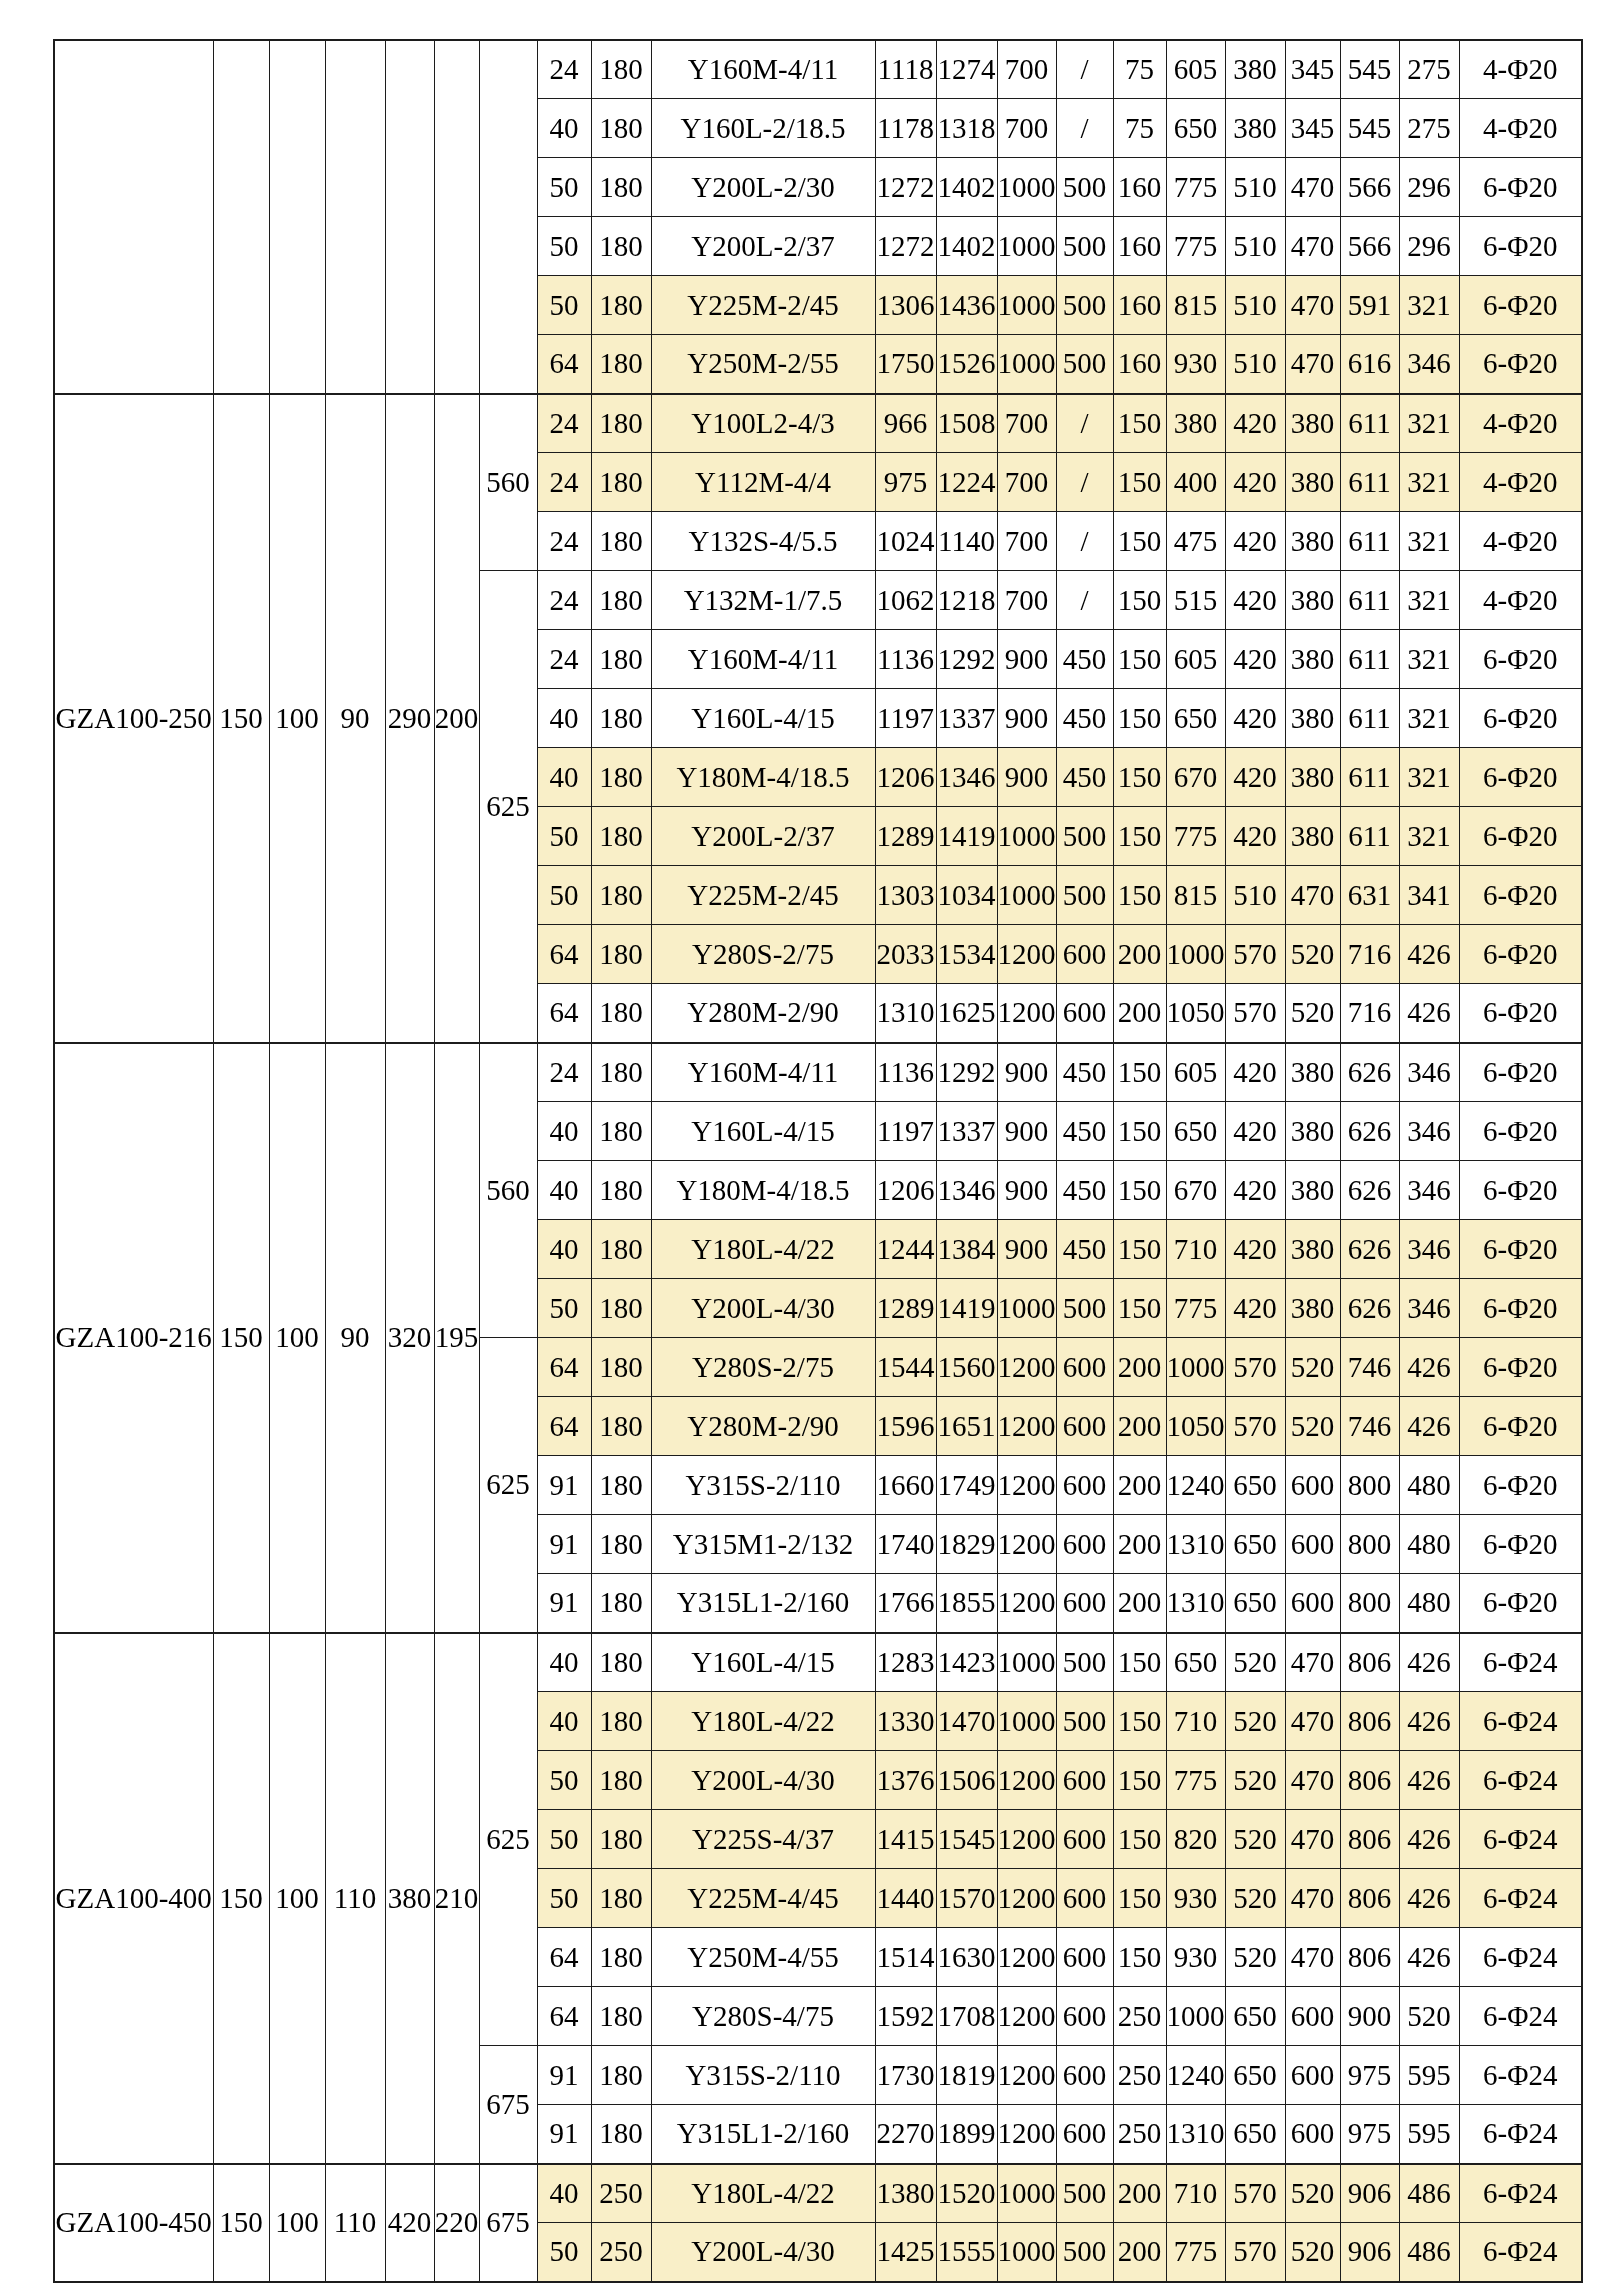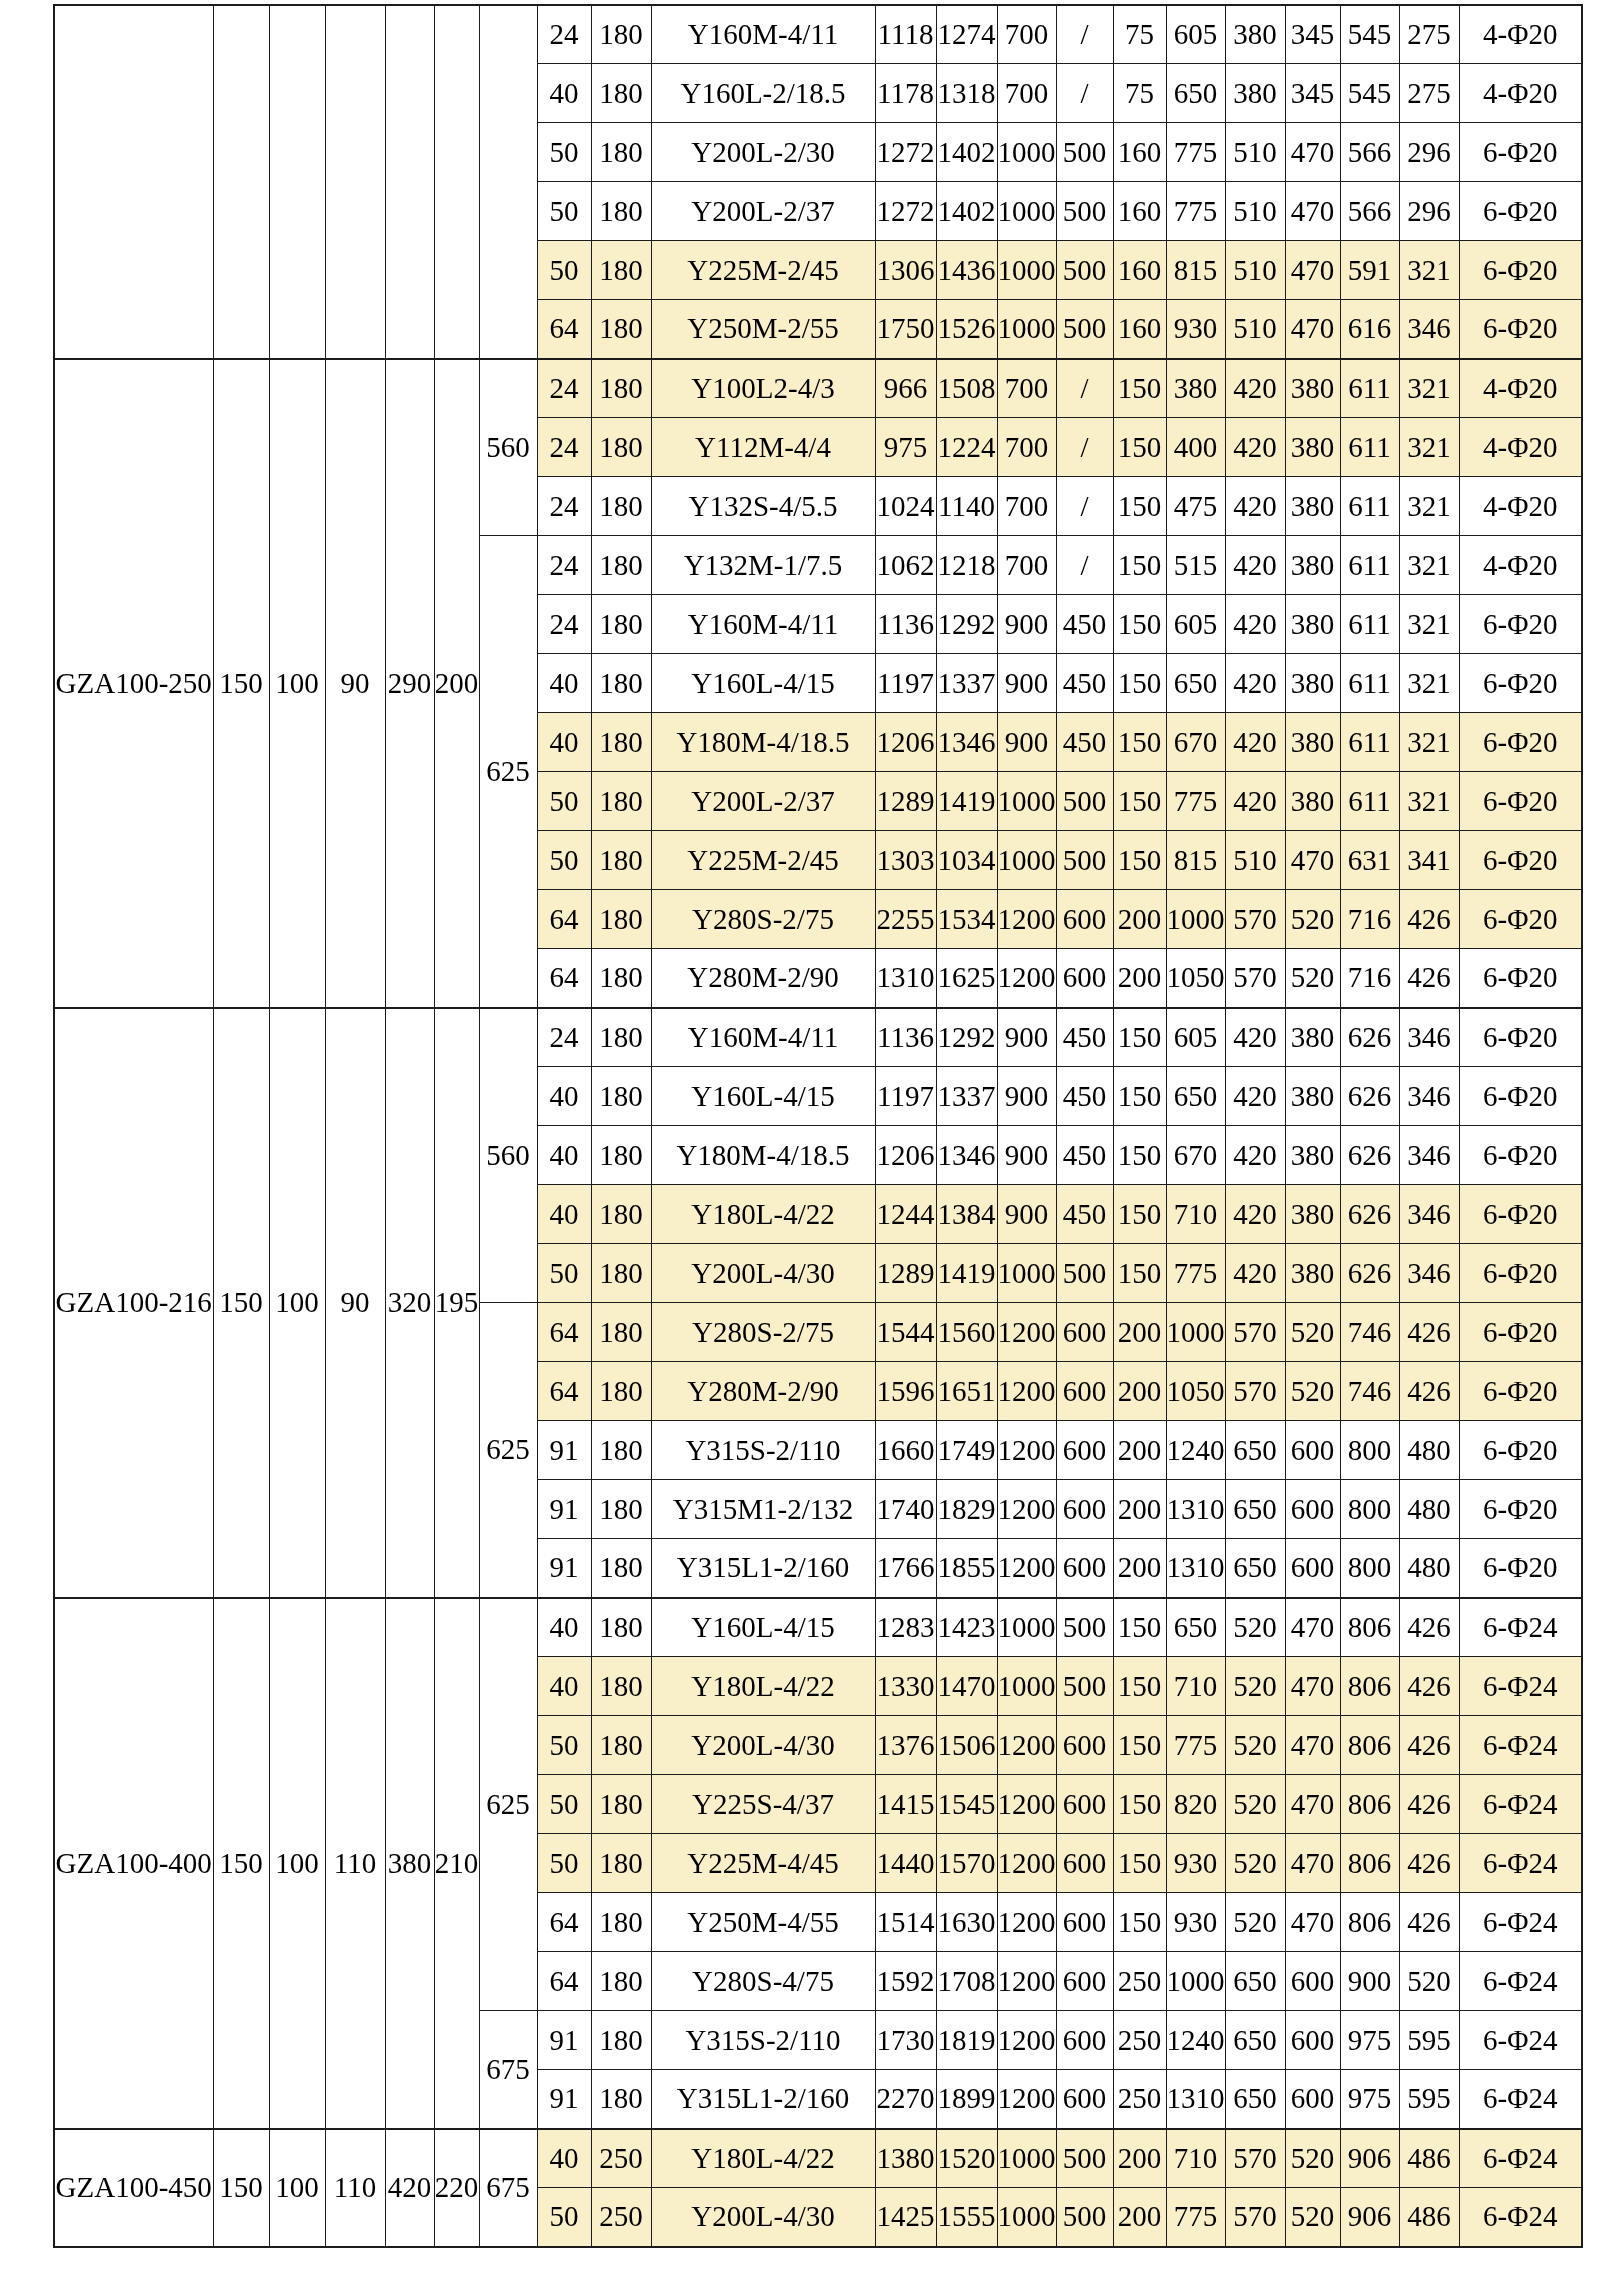--- a/index.html
+++ b/index.html
@@ -1,20 +1,20 @@
 <!DOCTYPE html>
 <html style="font-size:14.3px"><head>
 <meta charset="utf-8">
 <style>
   html,body{margin:0;padding:0;}
   body{
     width:1620px;height:2291px;position:relative;background:#ffffff;
     font-family:"Liberation Serif","DejaVu Serif",serif;
   }
-  .page{position:absolute;inset:0;background:#ffffff;}
+  .page{position:absolute;inset:0;background:#ffffff;margin-top:35px;}
   table.spec{
     position:absolute;left:53px;top:3.6px;
     border-collapse:collapse;table-layout:fixed;
     border:2.7px solid #1c1c1c;
   }
   table.spec td{
     border:1.8px solid #1c1c1c;
     text-align:center;vertical-align:middle;
     font-size:29px;line-height:1;color:#000;
     padding:0;overflow:hidden;white-space:nowrap;
@@ -304,21 +304,21 @@
           <td class="hl">510</td>
           <td class="hl">470</td>
           <td class="hl">631</td>
           <td class="hl">341</td>
           <td class="hl">6-Φ20</td>
         </tr>
         <tr>
           <td class="hl">64</td>
           <td class="hl">180</td>
           <td class="hl">Y280S-2/75</td>
-          <td class="hl">2255</td>
+          <td class="hl">2033</td>
           <td class="hl">1534</td>
           <td class="hl">1200</td>
           <td class="hl">600</td>
           <td class="hl">200</td>
           <td class="hl">1000</td>
           <td class="hl">570</td>
           <td class="hl">520</td>
           <td class="hl">716</td>
           <td class="hl">426</td>
           <td class="hl">6-Φ20</td>

